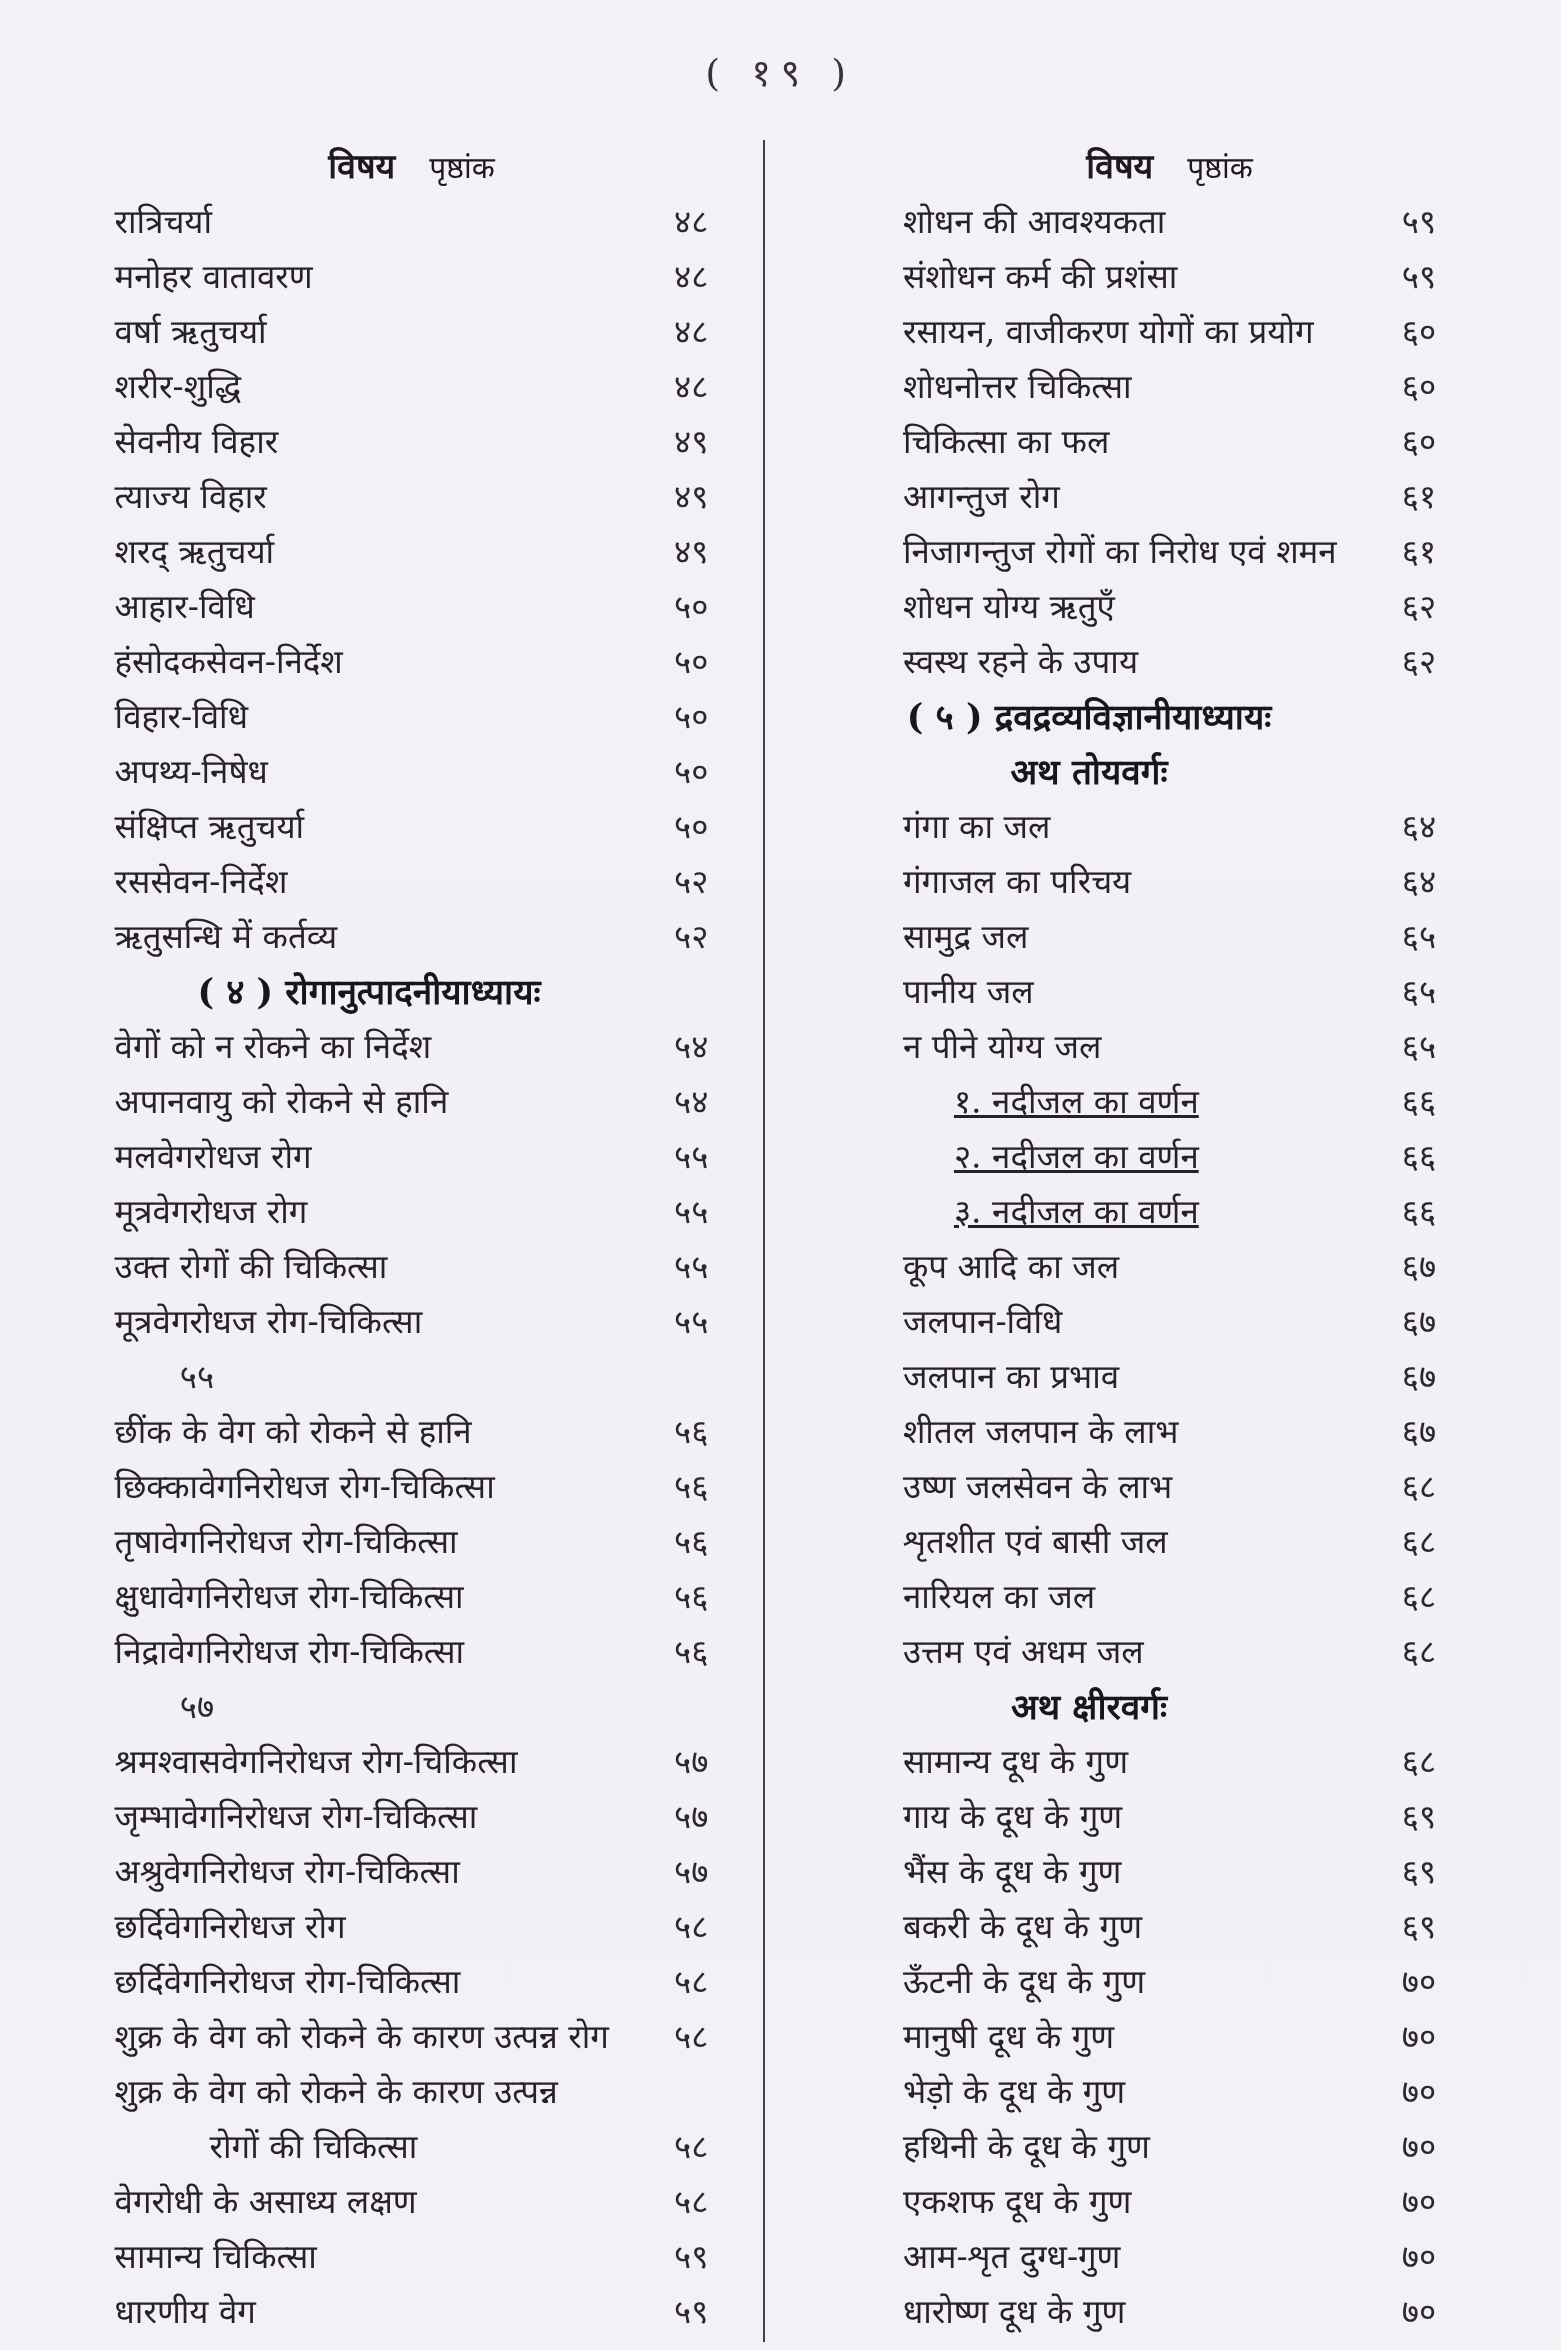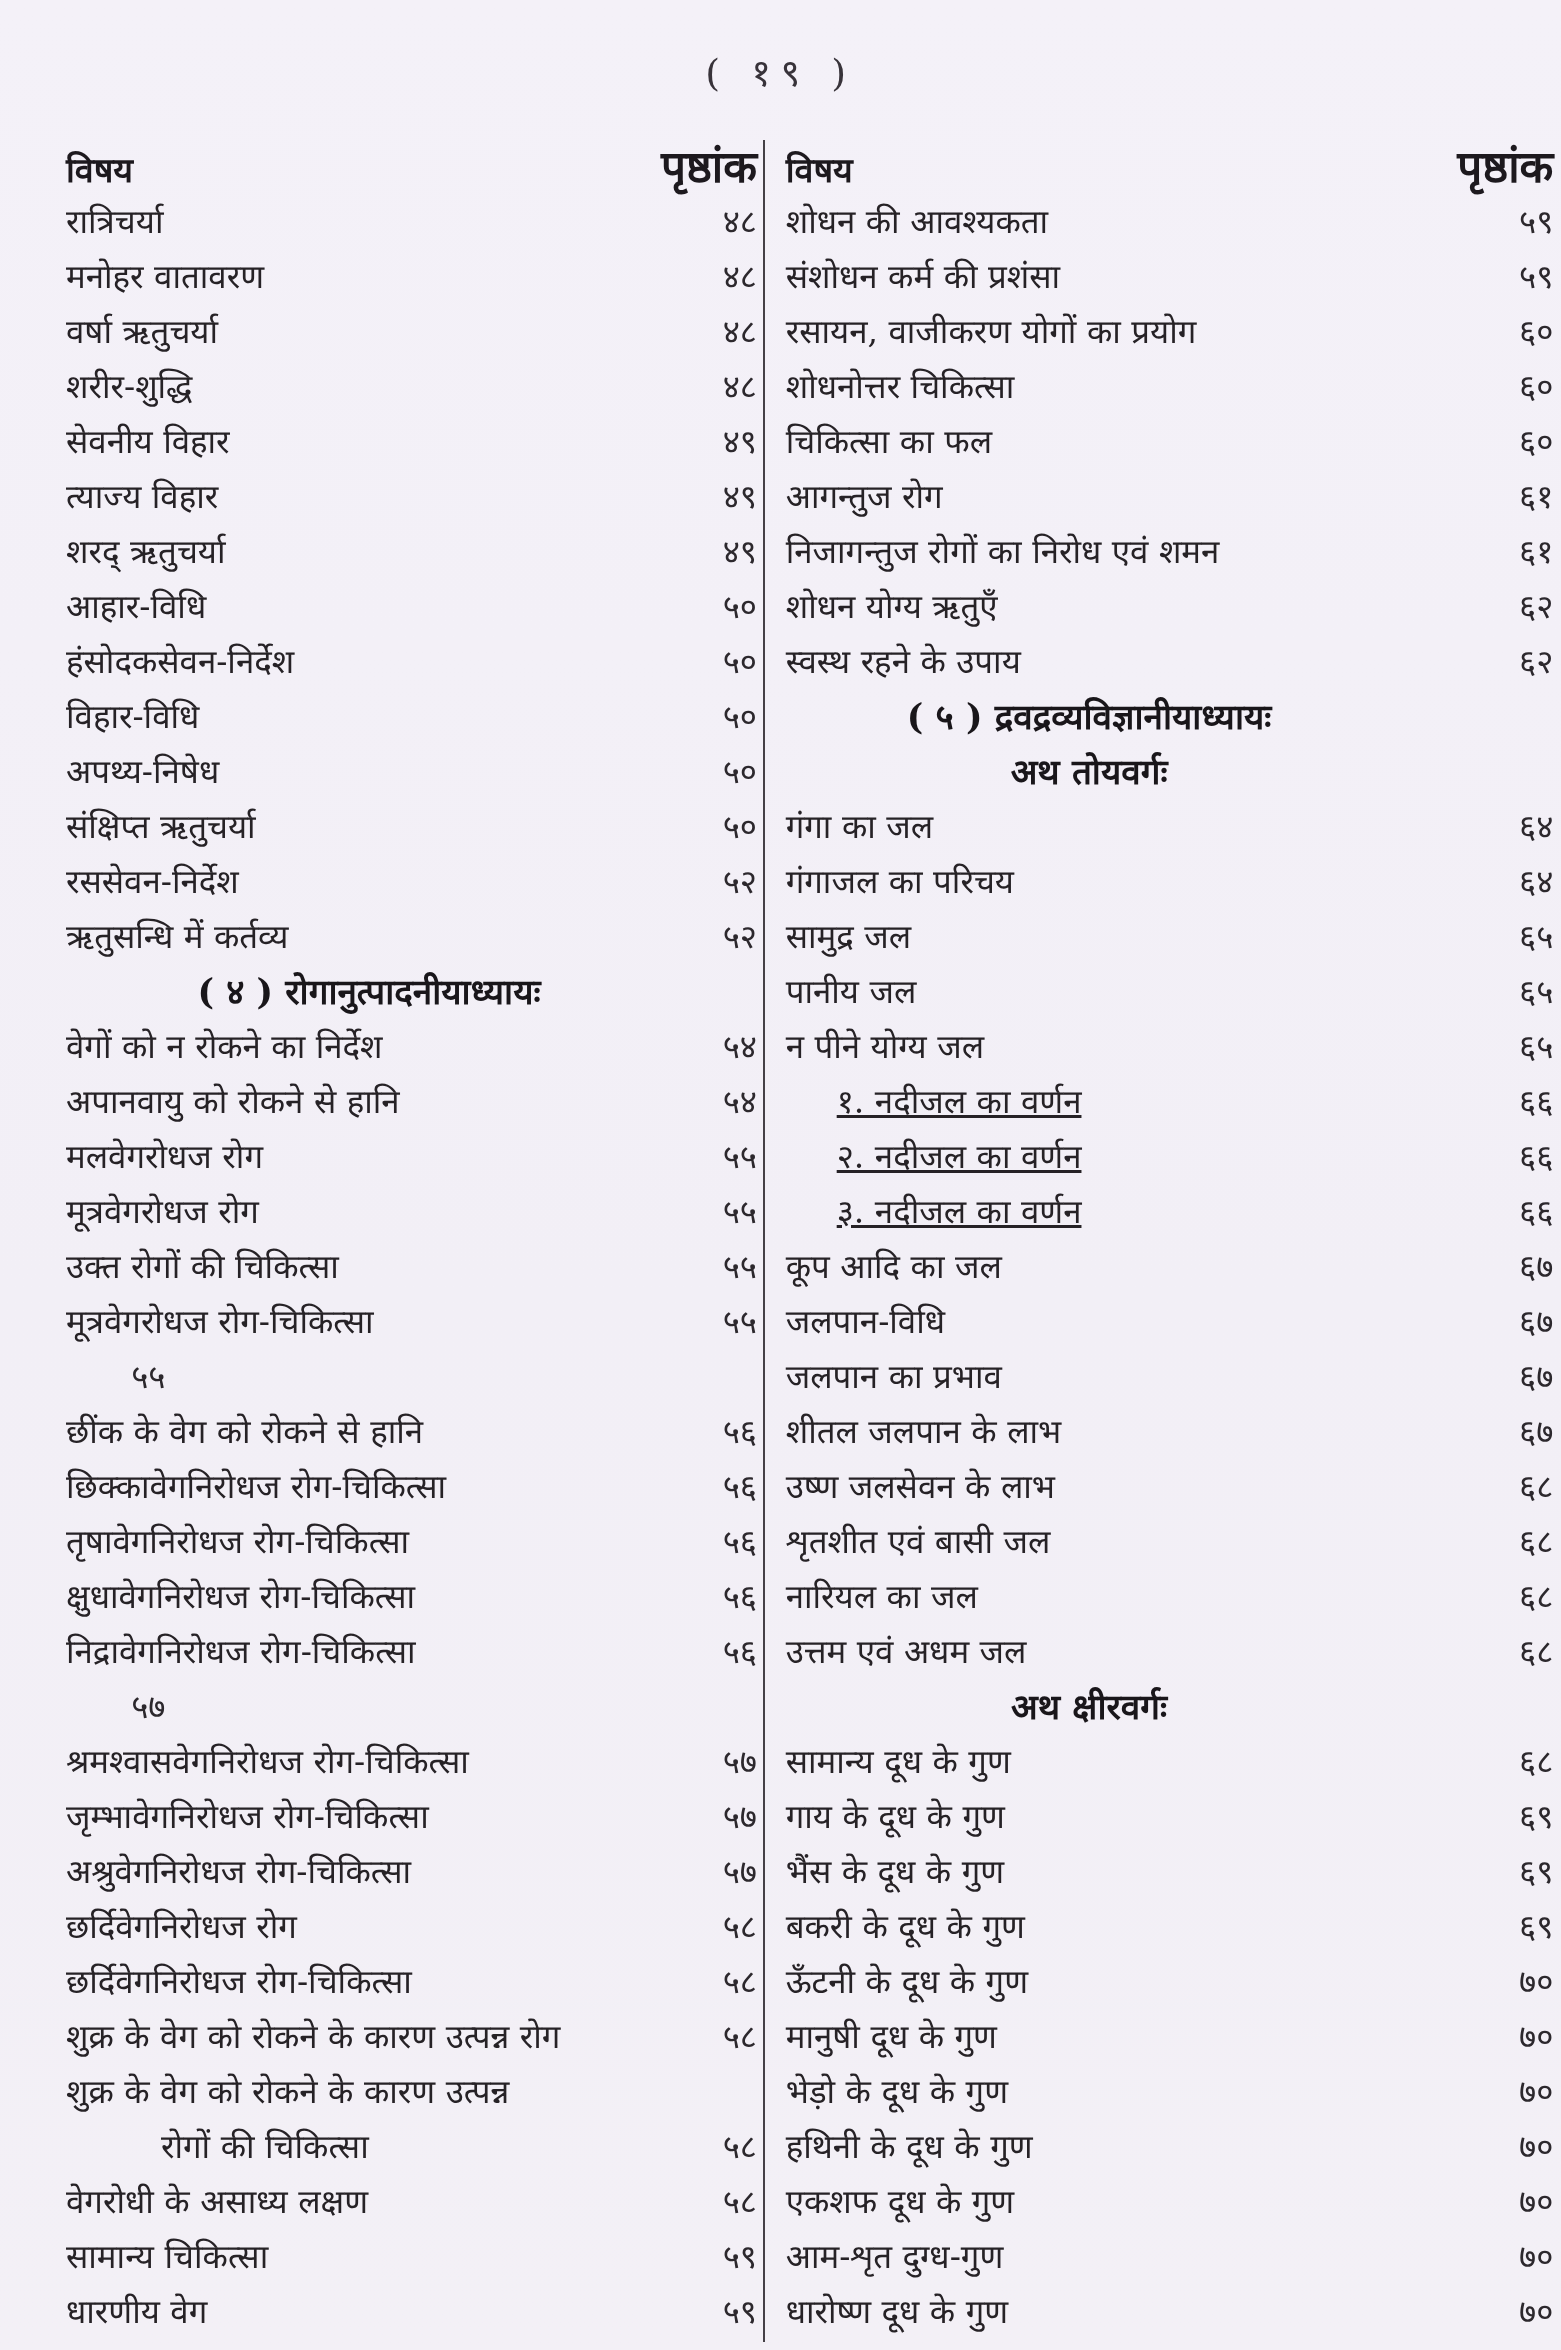--- a/index.html
+++ b/index.html
@@ -16,39 +16,39 @@
     position:absolute;top:45px;left:0;width:100%;
     text-align:center;
     font-size:38px;font-weight:500;
     letter-spacing:9.5px;
     color:#38333a;
   }
   .toc{
     position:absolute;top:140px;left:66px;right:7.6px;bottom:9.5px;
     display:flex;align-items:stretch;
   }
-  .col{display:flex;flex-direction:column;}
+  .col{display:flex;flex-direction:column;align-items:center;}
   .col-left{width:691px;padding-right:5.7px;}
   .col-right{flex:1;border-left:2.8px solid #45404า6;padding-left:21px;}
   .col-right{border-left:2.8px solid #454046;}
   .row{
     height:55px;
     display:flex;justify-content:space-between;align-items:baseline;
     line-height:53px;
     font-size:33px;
     white-space:nowrap;
   }
   .row .title{overflow:visible;}
   .row .pagenum{
     min-width:90px;text-align:right;
     font-size:33px;color:#2c282d;
     padding-left:9.5px;
   }
   .header-row{font-weight:bold;font-size:34px;color:#1d191e;}
-  .header-row .pagenum{font-weight:bold;font-size:44px;color:#1d191e;}
+  .header-row .pagenum{font-weight:normal;font-size:30px;color:#1d191e;}
   .section-row,.subsection-row{
     display:block;text-align:center;
     font-weight:bold;font-size:35px;color:#19161a;
   }
   .col-left .section-row{padding-right:85px;}
   .col-right .section-row{padding-right:161px;}
   .col-right .subsection-row{padding-right:161px;}
   .indent1 .title{padding-left:51px;text-decoration:underline;}
   .indent2 .title{padding-left:95px;}
 </style>

